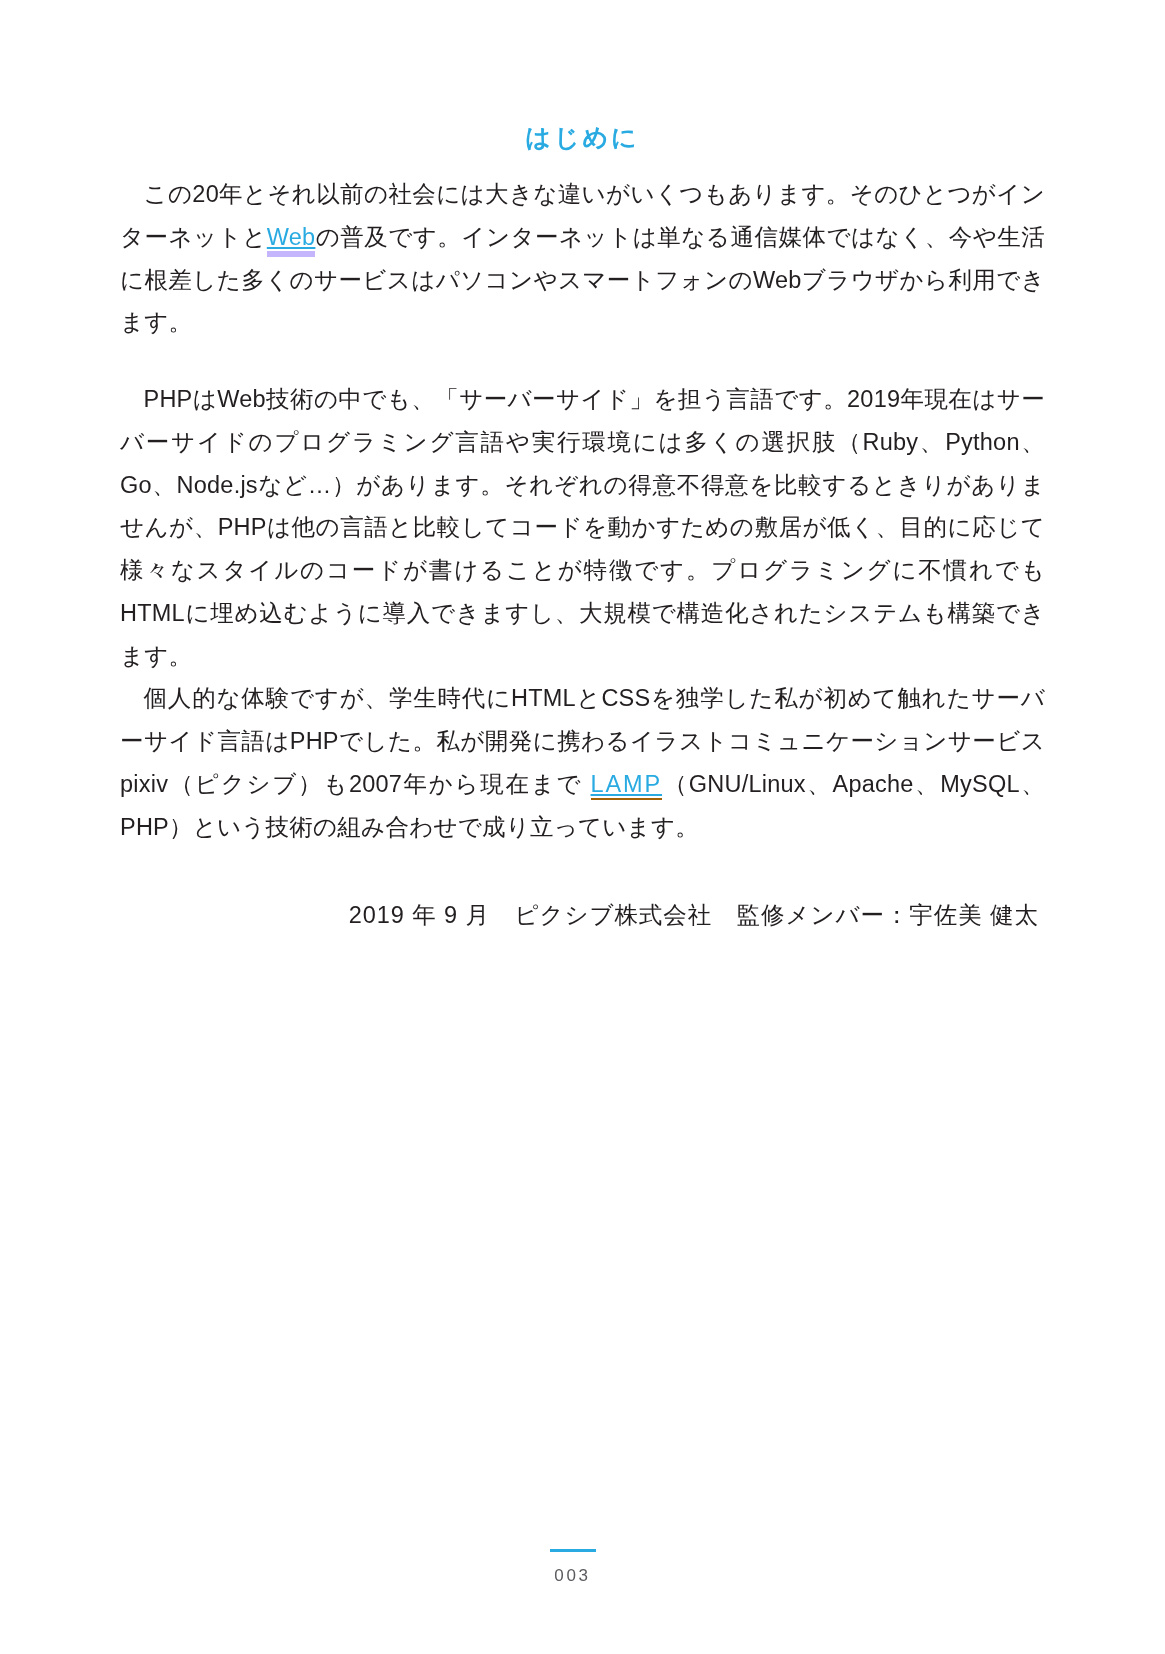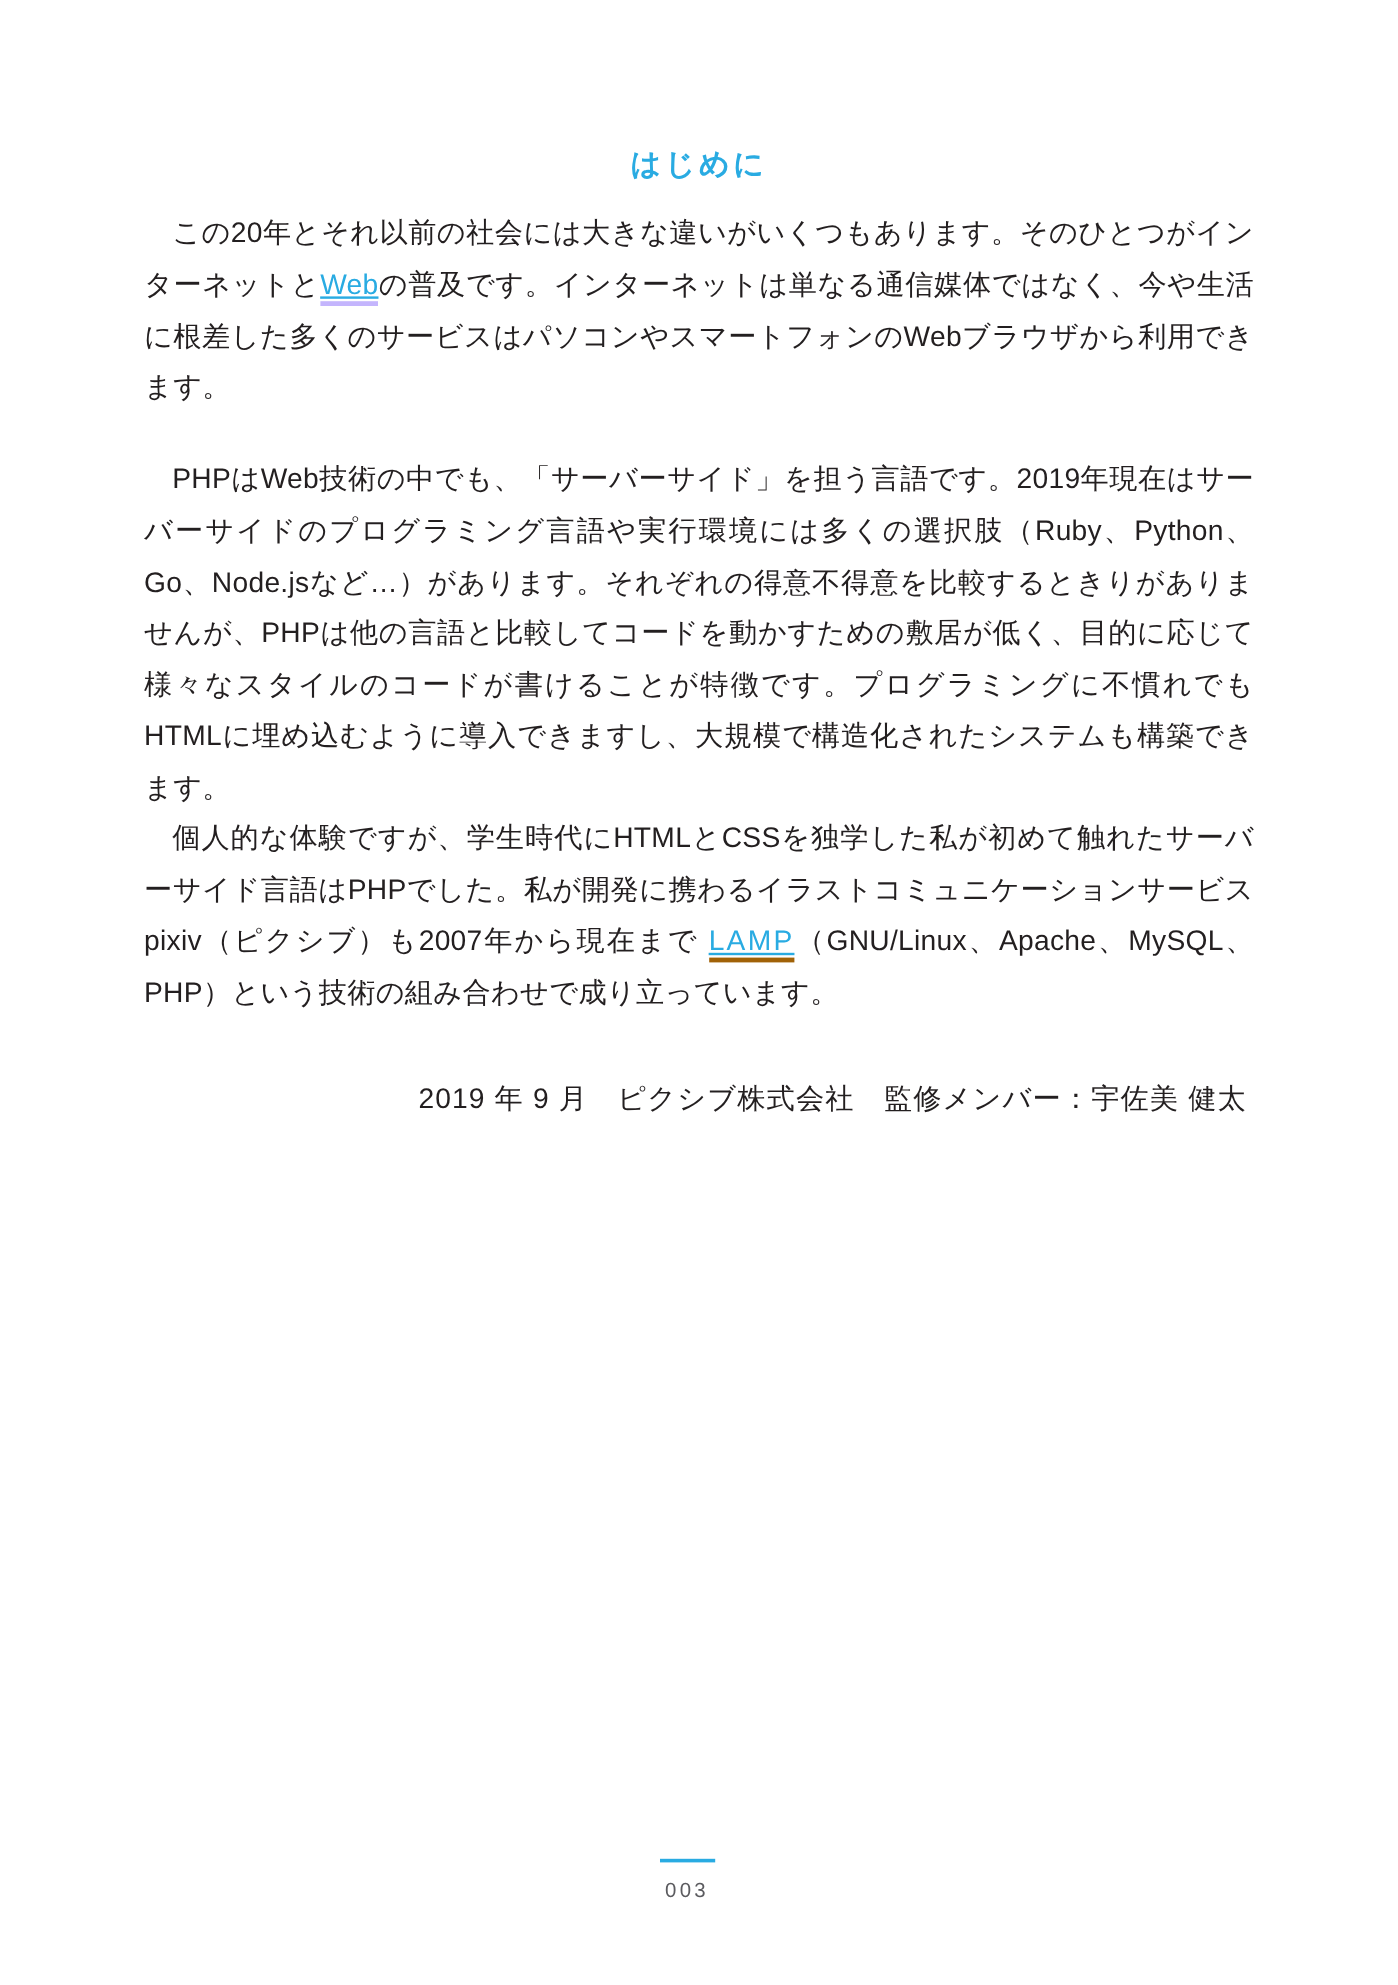--- a/index.html
+++ b/index.html
@@ -45,26 +45,26 @@
     text-justify: inter-ideograph;
   }
   .body-block p.indent {
     text-indent: 1em;
   }
   .block-gap {
     height: 34px;
   }
   .link {
     color: #29abe2;
-    border-bottom: 4px solid #c4b5fd;
+    border-bottom: 6px solid #c4b5fd;
     padding-bottom: 1px;
   }
   .link-lamp {
     color: #29abe2;
-    border-bottom: 4px solid #a16207;
+    border-bottom: 2px solid #a16207;
     padding-bottom: 1px;
     letter-spacing: 0.08em;
   }
   .signature {
     margin-top: 17px;
     text-align: right;
     font-size: 23.5px;
     letter-spacing: 0.04em;
     padding-right: 6px;
   }

